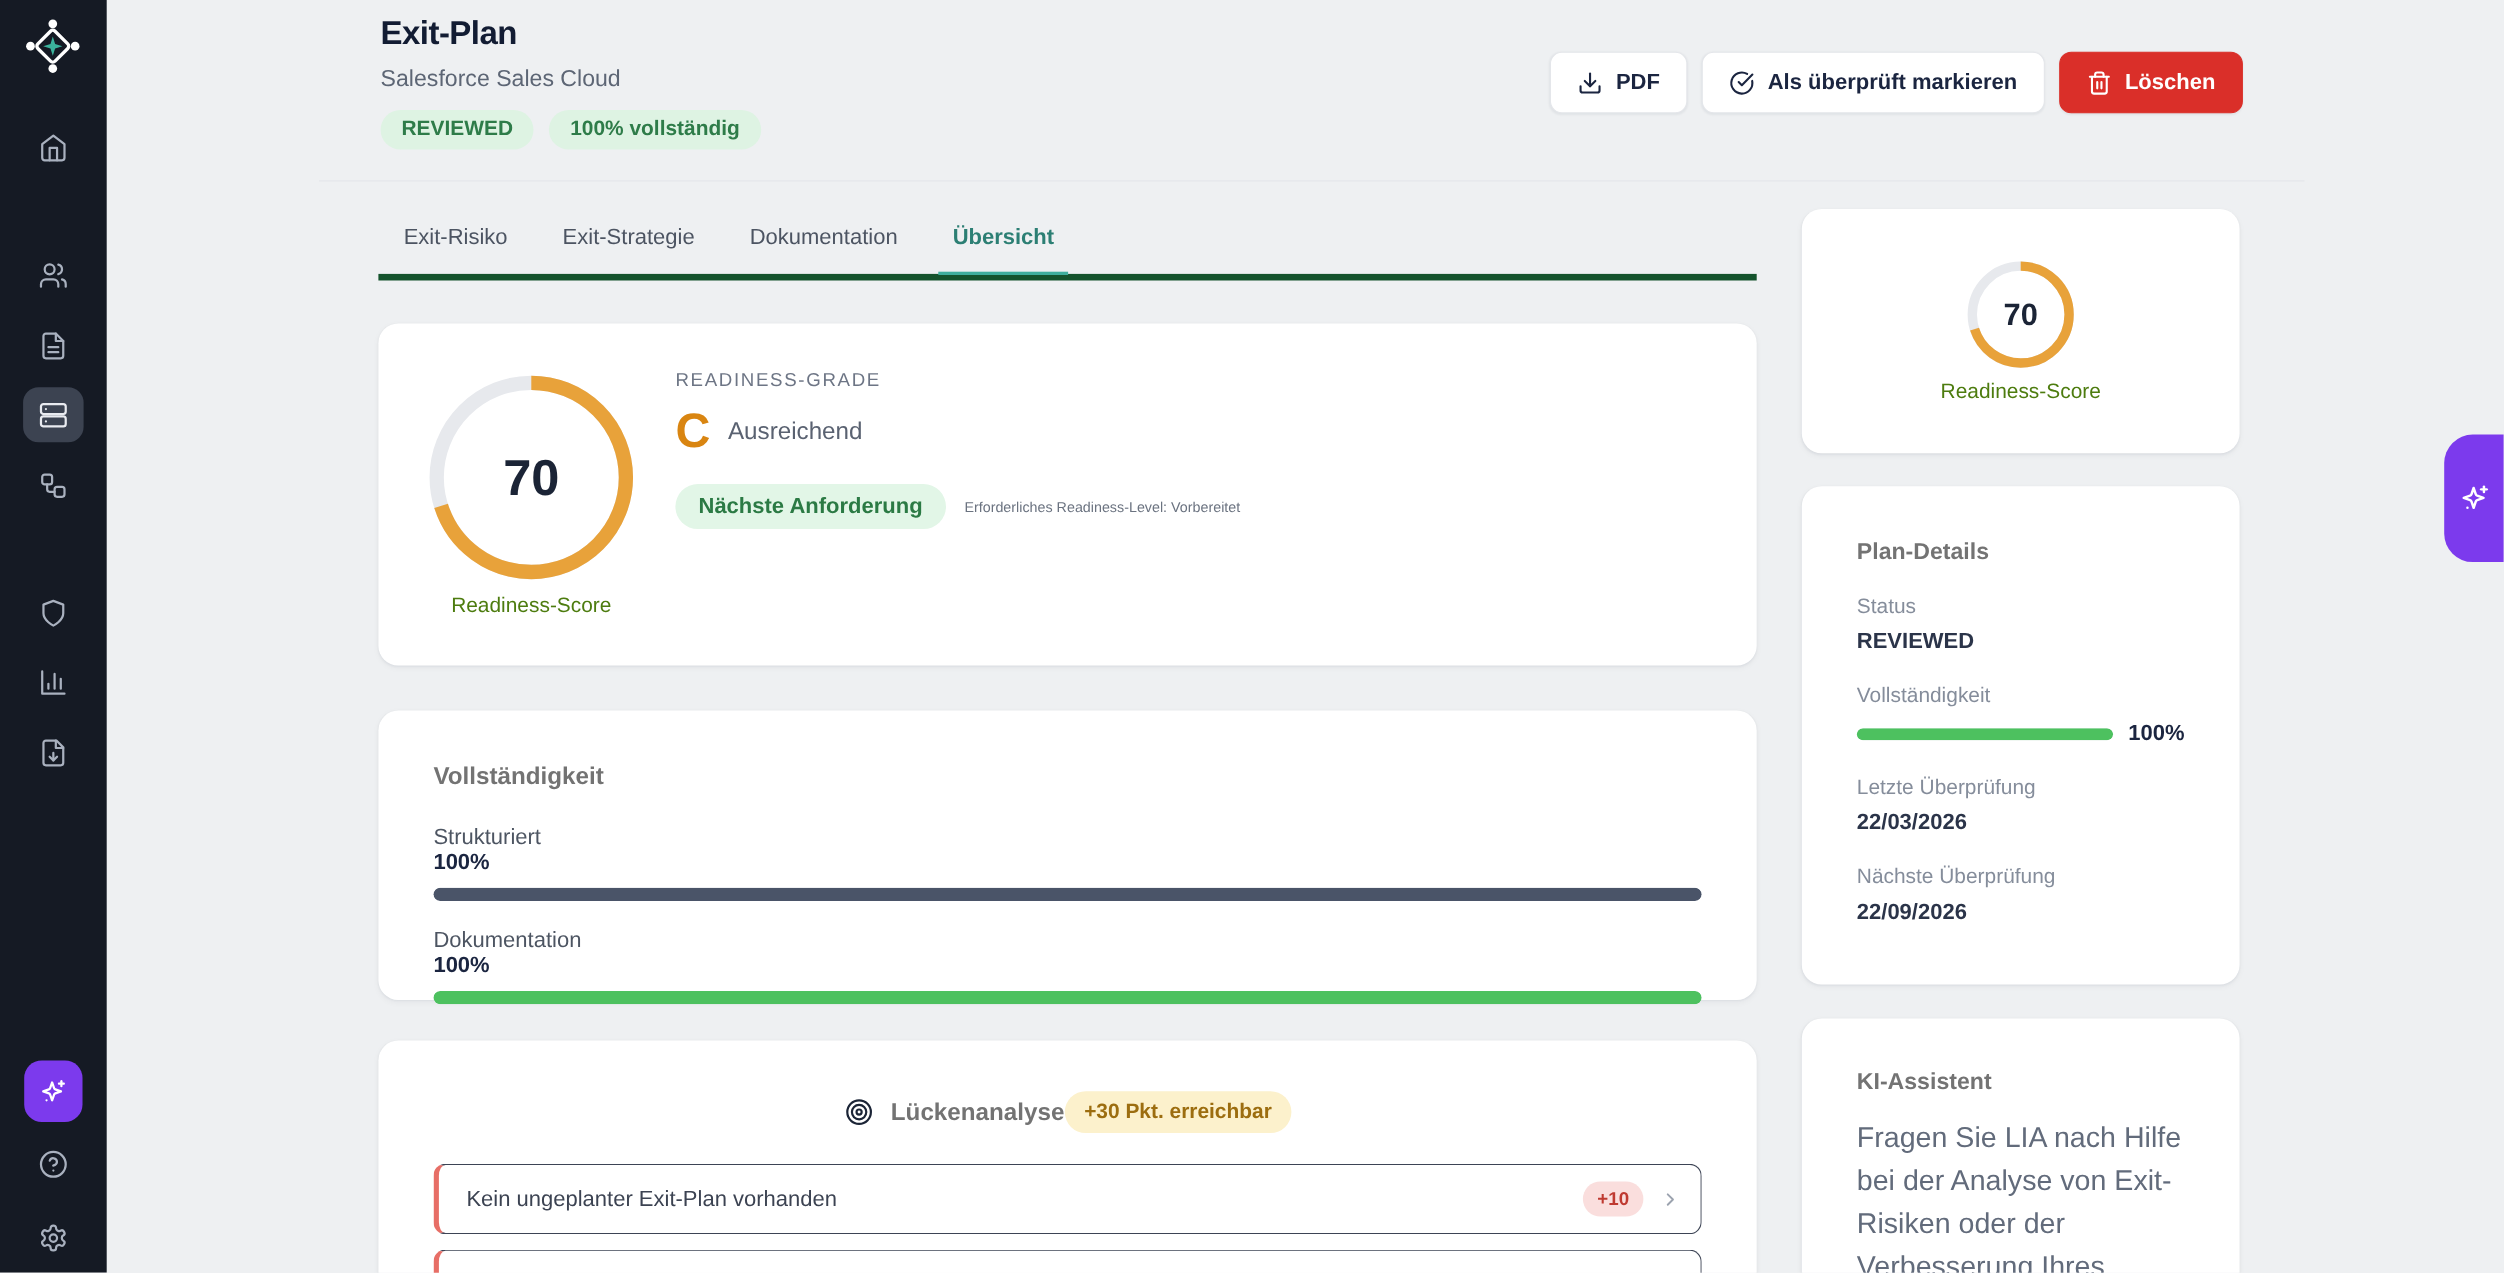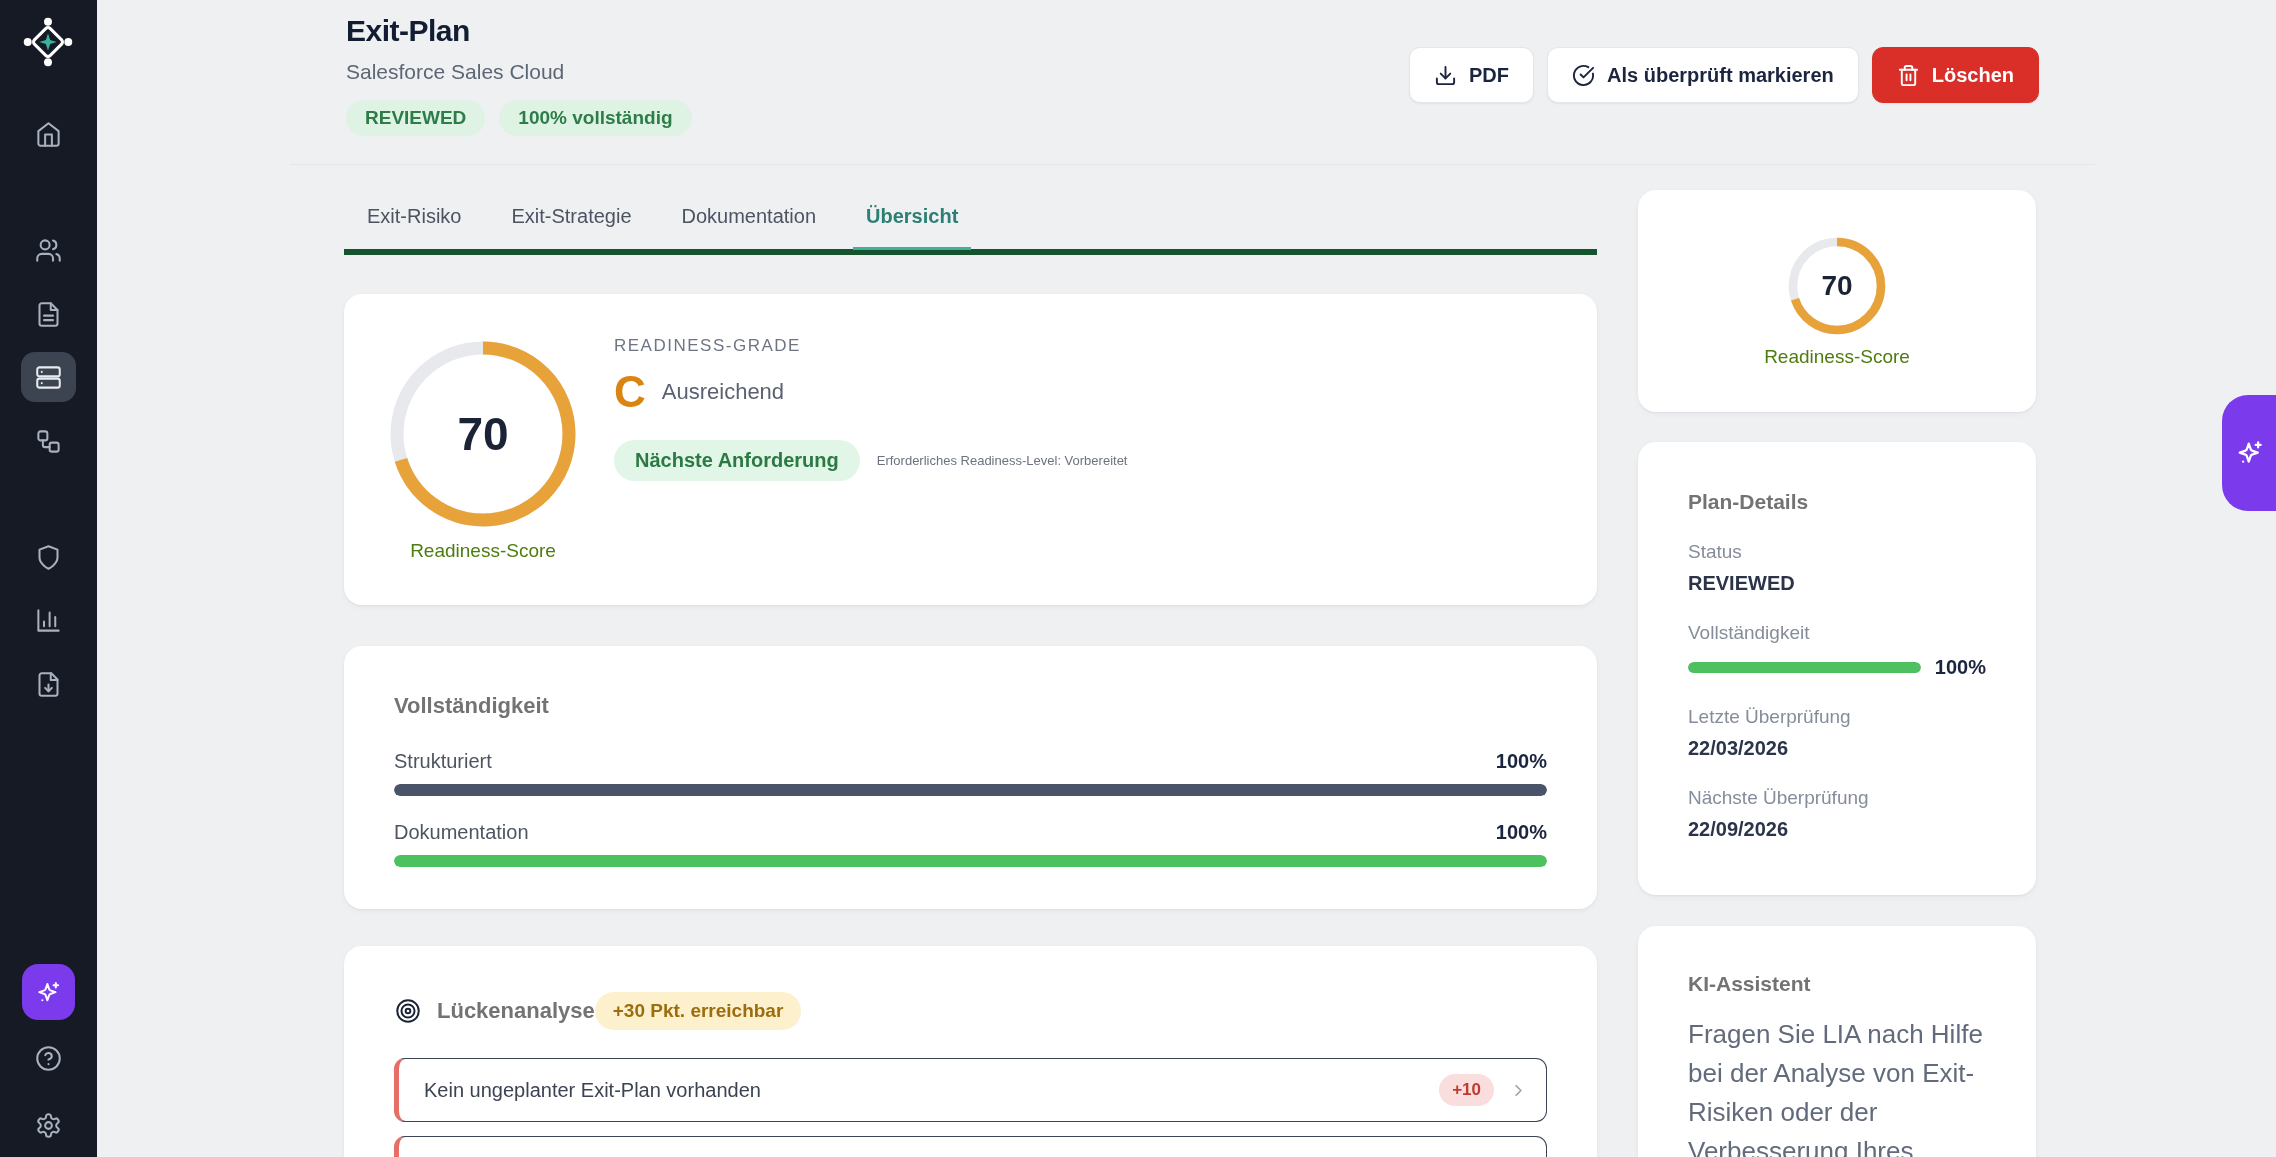--- a/index.html
+++ b/index.html
@@ -97,31 +97,31 @@
   .grade-text { font-size:22px; color:#5a6271; }
   .req-row { margin-top:26px; display:flex; align-items:center; gap:17px; }
   .req-badge { background:#e2f6e7; color:#2b7a44; font-size:20px; font-weight:700; padding:9px 21px; border-radius:999px; }
   .req-text { font-size:13px; color:#6b7380; }
 
   
   .completeness-card { margin-top:41px; height:263px; padding:47px 50px 0; }
   .card-heading { font-size:22px; font-weight:700; color:#737373; }
   .prog-row { margin-top:31px; }
   .prog-row + .prog-row { margin-top:25px; }
-  .prog-labels { display:flex; justify-content:space-between; align-items:baseline; }
+  .prog-labels { display:flex; justify-content:space-between; align-items:baseline;flex-direction:column; }
   .prog-name { font-size:20px; color:#4d5562; }
   .prog-val { font-size:20px; font-weight:700; color:#1b2540; }
   .bar { margin-top:11px; height:12px; border-radius:7px; background:#edf0f3; overflow:hidden; }
   .bar-fill { height:100%; border-radius:7px; }
   .bar-fill.slate { background:#4a5468; }
   .bar-fill.green { background:#4dc15f; }
 
   
   .gap-card { margin-top:37px; padding:46px 50px 40px; }
-  .gap-head { display:flex; align-items:center; justify-content:flex-start; }
+  .gap-head { display:flex; align-items:center; justify-content:center; }
   .gap-title-wrap { display:flex; align-items:center; gap:15px; }
   .gap-title-wrap svg { width:28px; height:28px; color:#1b2436; }
   .pill.amber { background:#fcf1cc; color:#9c6d0f; padding:8px 18px; }
   .gap-items { margin-top:28px; display:flex; flex-direction:column; gap:14px; }
   .gap-item {
     height:64px; background:#fff; border:1.5px solid #3d4455; border-left:5px solid #e76e66;
     border-radius:11px; display:flex; align-items:center; padding:0 18px 0 25px; cursor:pointer;
   }
   .gap-item-label { flex:1; font-size:20px; color:#3c4352; }
   .points-pill { background:#fadedd; color:#bf3a31; font-size:17px; font-weight:700; padding:6px 13px; border-radius:999px; }

